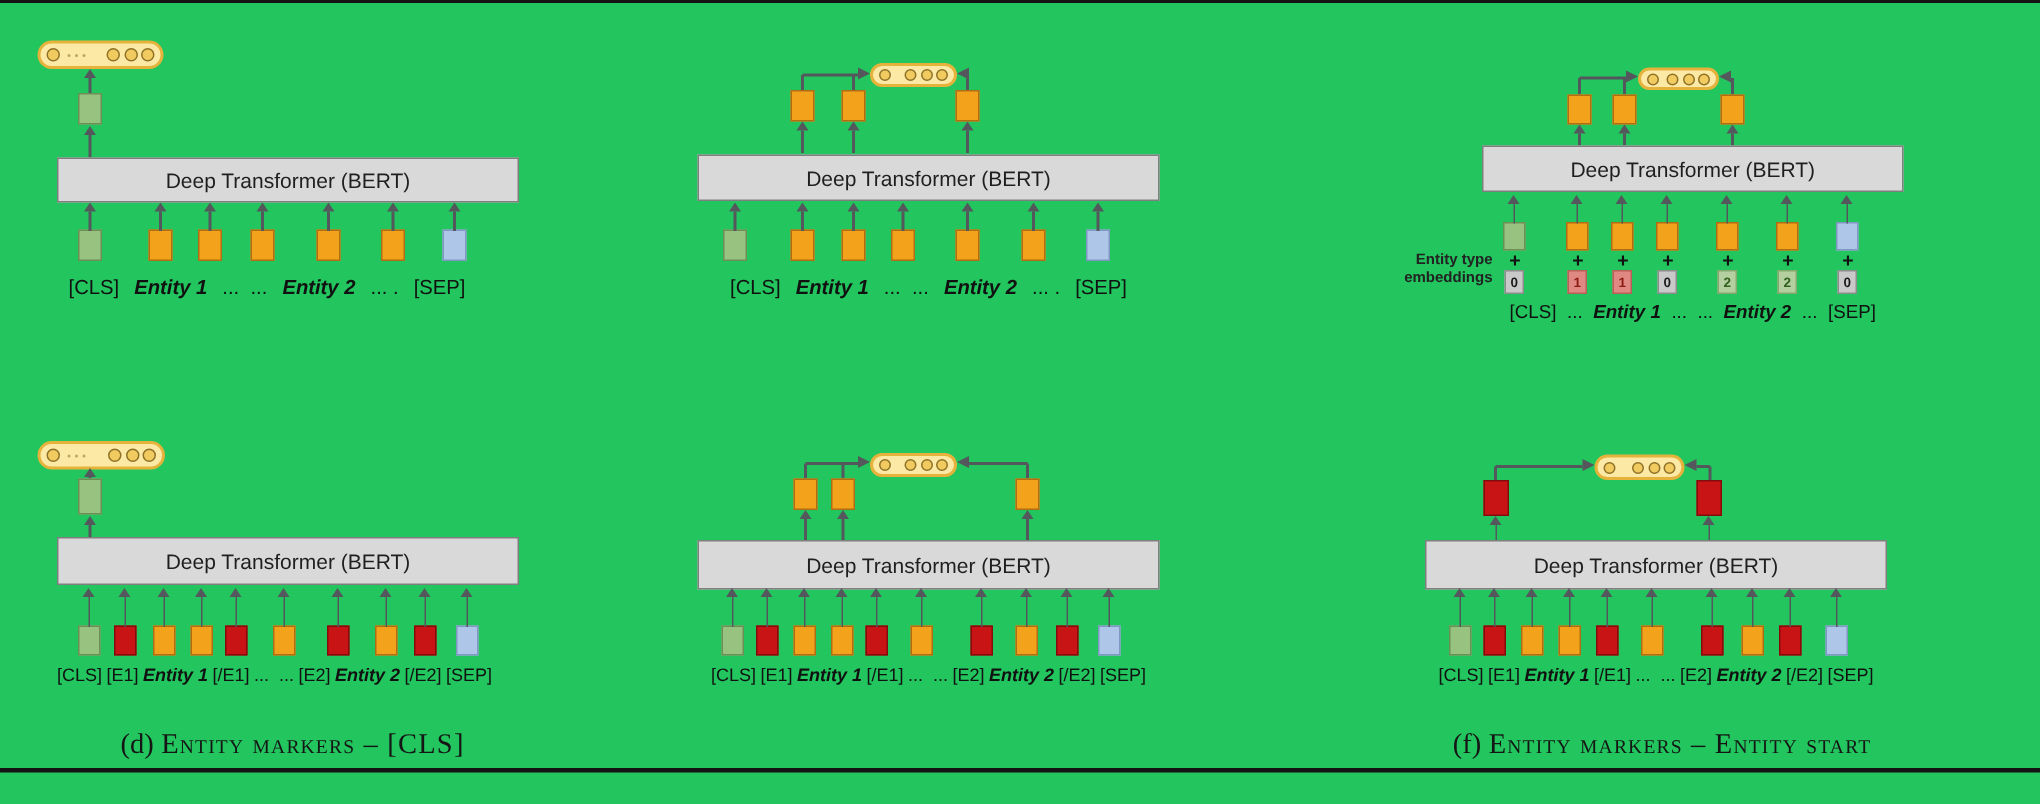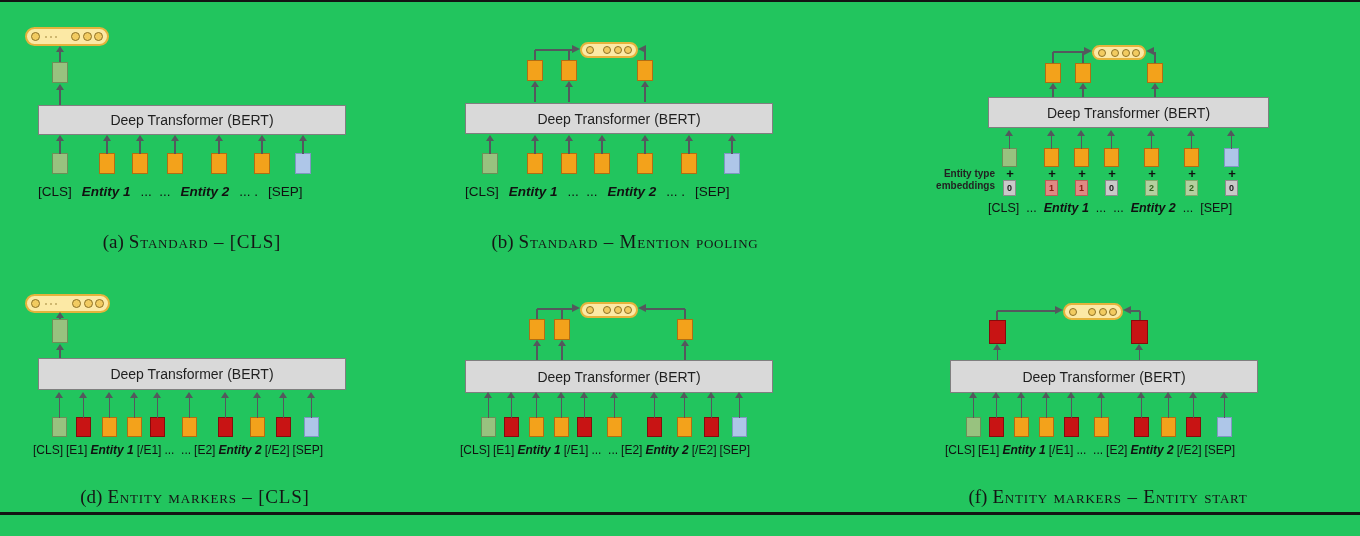--- a/index.html
+++ b/index.html
@@ -57,21 +57,21 @@
   .pill { position:absolute; box-sizing:border-box; background:#FCE9A5; border:2px solid #E5B33C;
           border-radius:10px; display:flex; align-items:center; padding:0 4px; }
   .pill .dot { width:9px; height:9px; border-radius:50%; background:#F2CB60;
                border:1.5px solid #8F7227; box-sizing:border-box; flex:none; }
   .pill-sm .dot { width:8px; height:8px; }
   .mini { width:2px; height:2px; border-radius:50%; background:#BFA65E; flex:none; margin-left:3px; }
   .mini.first { margin-left:5px; }
   .dot.r1 { margin-left:auto; } .dot.rn { margin-left:2.5px; }
 
   
-  .lblrow { position:absolute; display:flex; align-items:baseline; color:#111; }
+  .lblrow { position:absolute; display:flex; justify-content:center; align-items:baseline; color:#111; }
   .lbl { white-space:pre; }
   .ent { font-weight:bold; font-style:italic; }
   .f135 { font-size:13.5px; gap:10px; }
   .f12  { font-size:12px;  gap:3px; }
   .f12c { font-size:12.5px; gap:7px; }
 
   
   .plus { position:absolute; width:12px; text-align:center; font-weight:bold; font-size:13px; color:#111; }
   .tt { position:absolute; box-sizing:border-box; width:13px; height:16px; display:flex;
         align-items:center; justify-content:center; font-size:9px; font-weight:bold; }
@@ -338,26 +338,20 @@
       <span class="lbl ent">Entity 1</span>
       <span class="lbl">[/E1]</span>
       <span class="lbl">...  ...</span>
       <span class="lbl">[E2]</span>
       <span class="lbl ent">Entity 2</span>
       <span class="lbl">[/E2]</span>
       <span class="lbl">[SEP]</span>
     </div>
   </div>
 
-  <div class="caption" style="left:192px;top:231px">
-    <span>(a)</span><span class="sc">Standard – [CLS]</span>
-  </div>
-  <div class="caption" style="left:625px;top:231px">
-    <span>(b)</span><span class="sc">Standard – Mention pooling</span>
-  </div>
   <div class="caption" style="left:195px;top:486px">
     <span>(d)</span><span class="sc">Entity markers – [CLS]</span>
   </div>
   <div class="caption" style="left:1108px;top:486px">
     <span>(f)</span><span class="sc">Entity markers – Entity start</span>
   </div>
 
 </div>
 
 </body></html>

